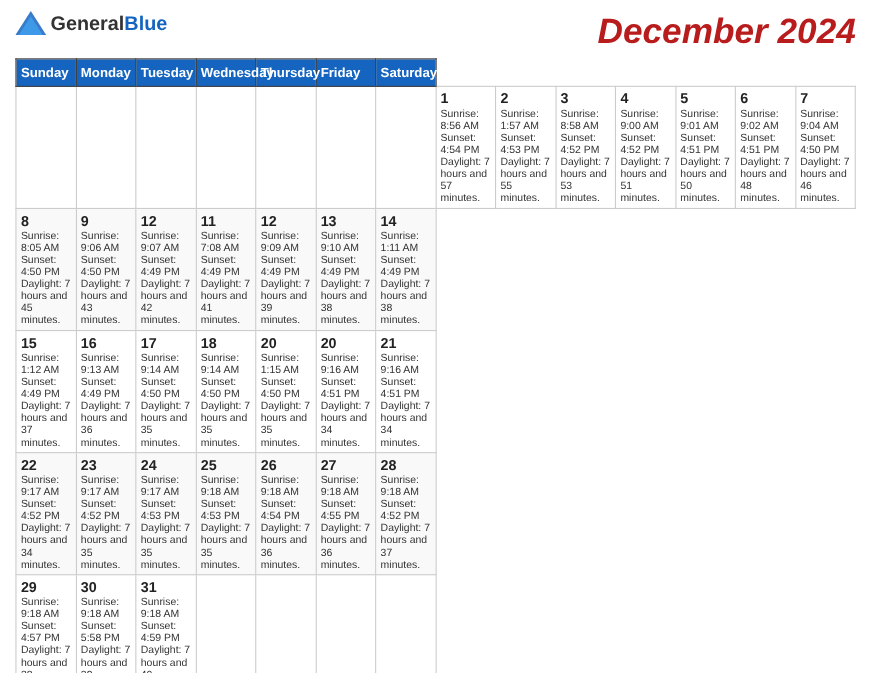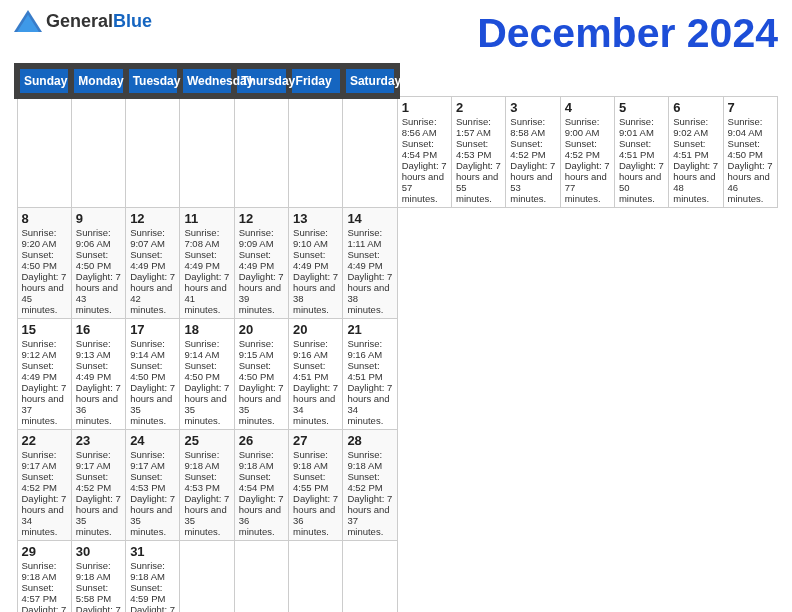--- a/index.html
+++ b/index.html
@@ -28,41 +28,42 @@
       gap: 4px;
     }
     .logo-icon {
       width: 28px;
       height: 22px;
     }
     .title-block {
       text-align: right;
     }
     .month-title {
-      font-size: 41px;
+      font-size: 32px;
       font-weight: bold;
-      color: #1d4ed8;
+      color: #b91c1c;
+      font-style: italic;
     }
     .location-title {
       font-size: 14px;
       color: #555;
     }
     .calendar {
       width: 100%;
       border-collapse: collapse;
       table-layout: fixed;
     }
     .calendar th {
       background: #1565c0;
       color: #fff;
       font-size: 12px;
       font-weight: bold;
       padding: 5px 4px;
       text-align: left;
-      border: 6px solid #404040;
+      border: 1px solid #404040;
       margin-top: 44px;
     }
     .calendar td {
       border: 1px solid #ccc;
       vertical-align: top;
       padding: 3px 4px;
       font-size: 9.5px;
       color: #333;
       height: 88px;
       background: #fff;
@@ -139,21 +140,21 @@
           <td>
         <span class="day-num">3</span>
         <span>Sunrise: 8:58 AM</span><br>
         <span>Sunset: 4:52 PM</span><br>
         <span>Daylight: 7 hours and 53 minutes.</span>
       </td>
           <td>
         <span class="day-num">4</span>
         <span>Sunrise: 9:00 AM</span><br>
         <span>Sunset: 4:52 PM</span><br>
-        <span>Daylight: 7 hours and 77 minutes.</span>
+        <span>Daylight: 7 hours and 51 minutes.</span>
       </td>
           <td>
         <span class="day-num">5</span>
         <span>Sunrise: 9:01 AM</span><br>
         <span>Sunset: 4:51 PM</span><br>
         <span>Daylight: 7 hours and 50 minutes.</span>
       </td>
           <td>
         <span class="day-num">6</span>
         <span>Sunrise: 9:02 AM</span><br>
@@ -163,21 +164,21 @@
           <td>
         <span class="day-num">7</span>
         <span>Sunrise: 9:04 AM</span><br>
         <span>Sunset: 4:50 PM</span><br>
         <span>Daylight: 7 hours and 46 minutes.</span>
       </td>
         </tr>
         <tr class="row-even">
           <td>
         <span class="day-num">8</span>
-        <span>Sunrise: 9:20 AM</span><br>
+        <span>Sunrise: 8:05 AM</span><br>
         <span>Sunset: 4:50 PM</span><br>
         <span>Daylight: 7 hours and 45 minutes.</span>
       </td>
           <td>
         <span class="day-num">9</span>
         <span>Sunrise: 9:06 AM</span><br>
         <span>Sunset: 4:50 PM</span><br>
         <span>Daylight: 7 hours and 43 minutes.</span>
       </td>
           <td>
@@ -207,21 +208,21 @@
           <td>
         <span class="day-num">14</span>
         <span>Sunrise: 1:11 AM</span><br>
         <span>Sunset: 4:49 PM</span><br>
         <span>Daylight: 7 hours and 38 minutes.</span>
       </td>
         </tr>
         <tr>
           <td>
         <span class="day-num">15</span>
-        <span>Sunrise: 9:12 AM</span><br>
+        <span>Sunrise: 1:12 AM</span><br>
         <span>Sunset: 4:49 PM</span><br>
         <span>Daylight: 7 hours and 37 minutes.</span>
       </td>
           <td>
         <span class="day-num">16</span>
         <span>Sunrise: 9:13 AM</span><br>
         <span>Sunset: 4:49 PM</span><br>
         <span>Daylight: 7 hours and 36 minutes.</span>
       </td>
           <td>
@@ -231,21 +232,21 @@
         <span>Daylight: 7 hours and 35 minutes.</span>
       </td>
           <td>
         <span class="day-num">18</span>
         <span>Sunrise: 9:14 AM</span><br>
         <span>Sunset: 4:50 PM</span><br>
         <span>Daylight: 7 hours and 35 minutes.</span>
       </td>
           <td>
         <span class="day-num">20</span>
-        <span>Sunrise: 9:15 AM</span><br>
+        <span>Sunrise: 1:15 AM</span><br>
         <span>Sunset: 4:50 PM</span><br>
         <span>Daylight: 7 hours and 35 minutes.</span>
       </td>
           <td>
         <span class="day-num">20</span>
         <span>Sunrise: 9:16 AM</span><br>
         <span>Sunset: 4:51 PM</span><br>
         <span>Daylight: 7 hours and 34 minutes.</span>
       </td>
           <td>

